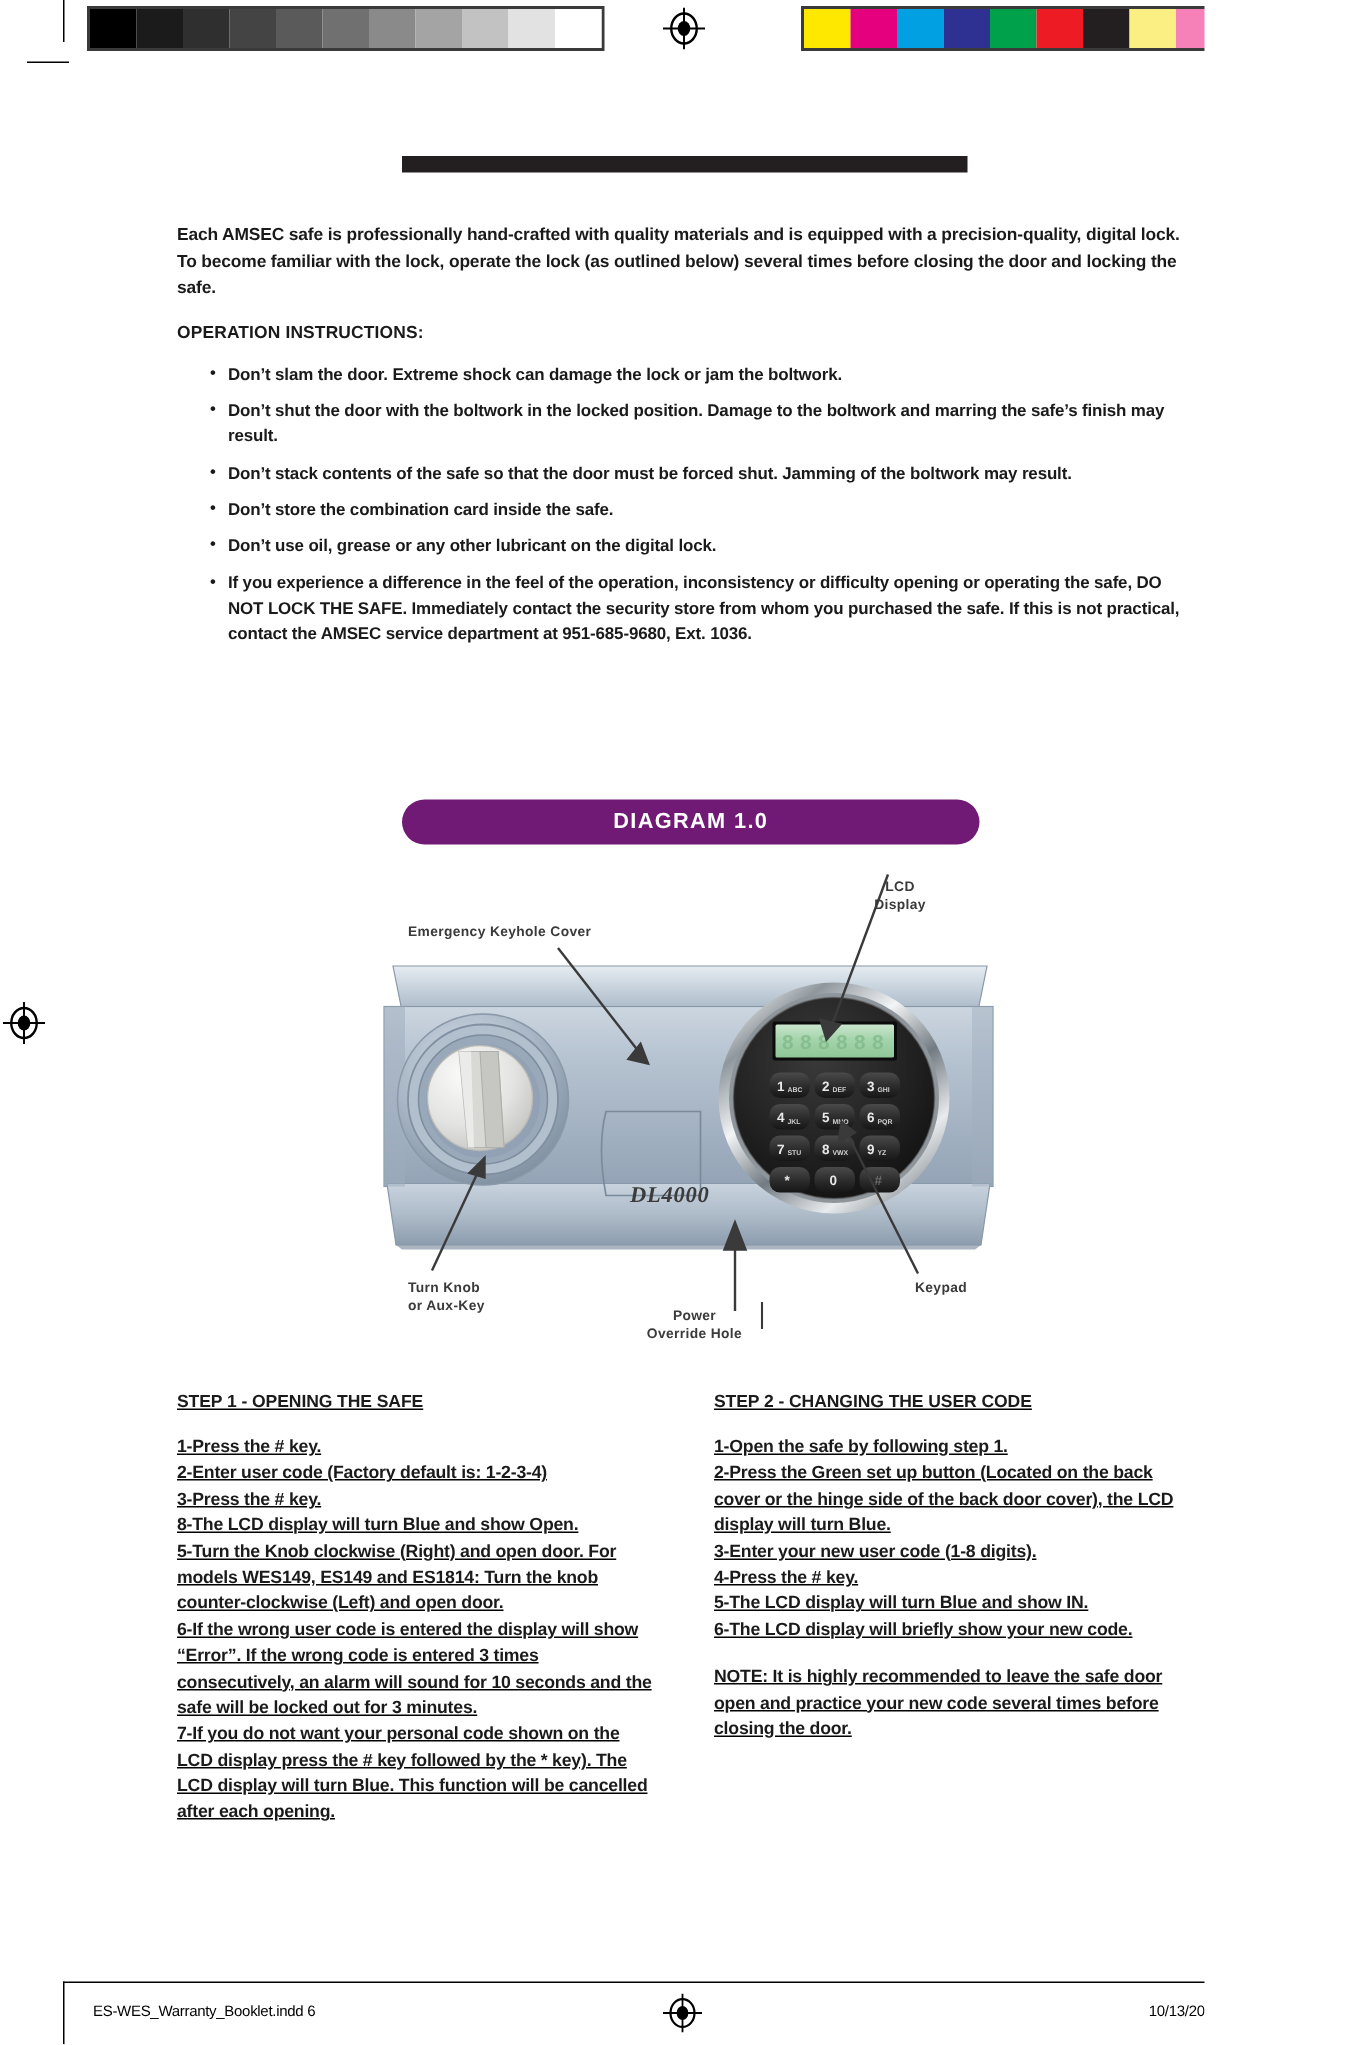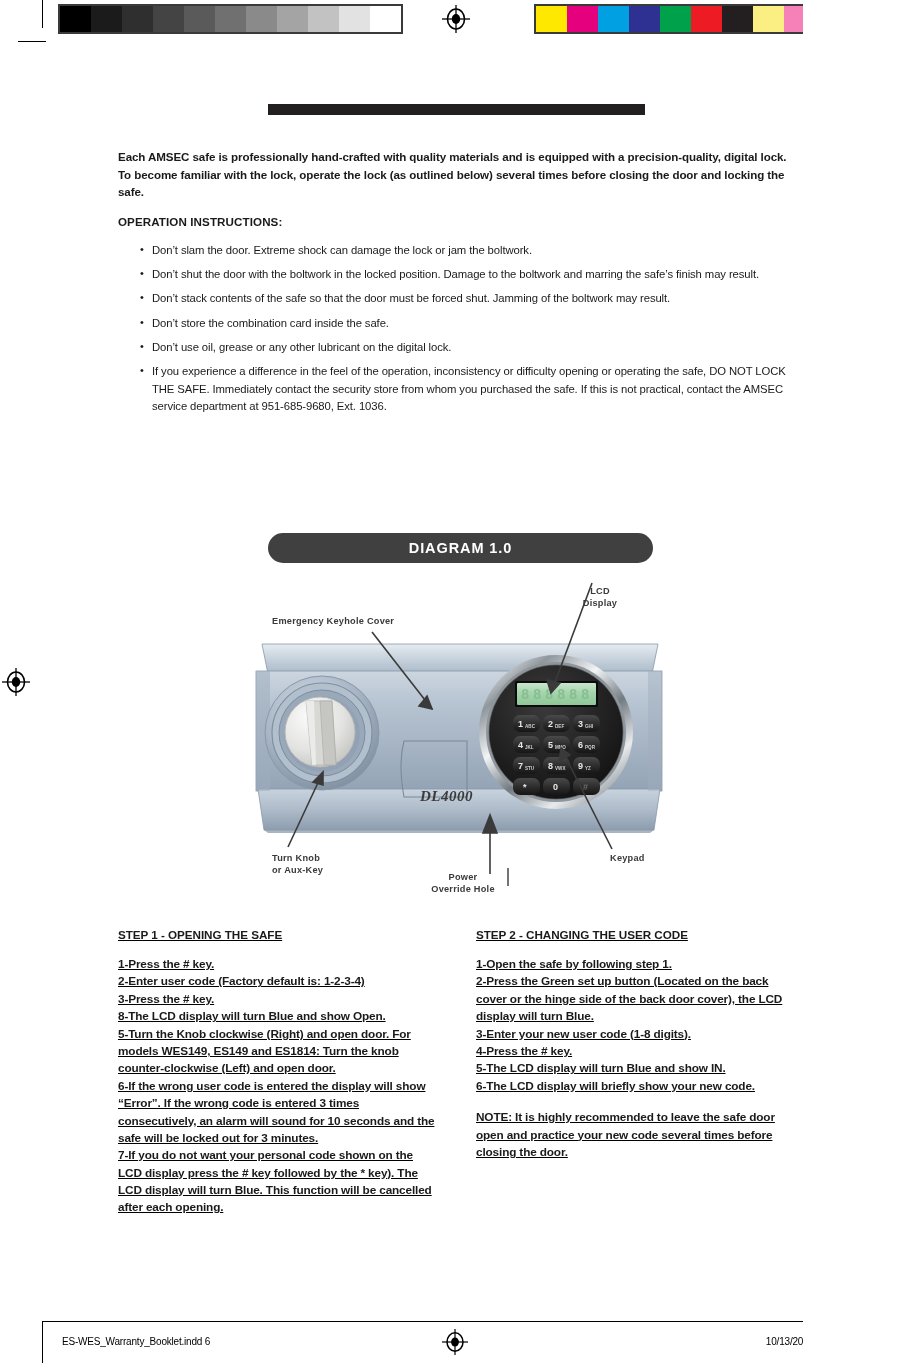--- a/index.html
+++ b/index.html
@@ -98,21 +98,21 @@
     margin: 0 0 14px 0;
   }
   .bullets {
     list-style: none;
     margin: 0;
     padding: 0 0 0 22px;
   }
   .bullets li {
     position: relative;
     font-size: 11.3px;
-    font-weight: normal;
+    font-weight: bold;
     line-height: 1.53;
     color: #1a1a1a;
     letter-spacing: -0.1px;
     margin-bottom: 7px;
     padding-left: 12px;
   }
   .bullets li::before {
     content: "\2022";
     position: absolute;
     left: 0;
@@ -127,21 +127,21 @@
     top: 533px;
     width: 913px;
     height: 375px;
   }
   .diagram-banner {
     position: absolute;
     left: 268px;
     top: 0px;
     width: 385px;
     height: 30px;
-    background: #404040;
+    background: #701a75;
     border-radius: 15px;
     color: #ffffff;
     font-size: 14.5px;
     font-weight: bold;
     letter-spacing: 0.9px;
     display: flex;
     align-items: center;
     justify-content: center;
   }
   .diag-label {

